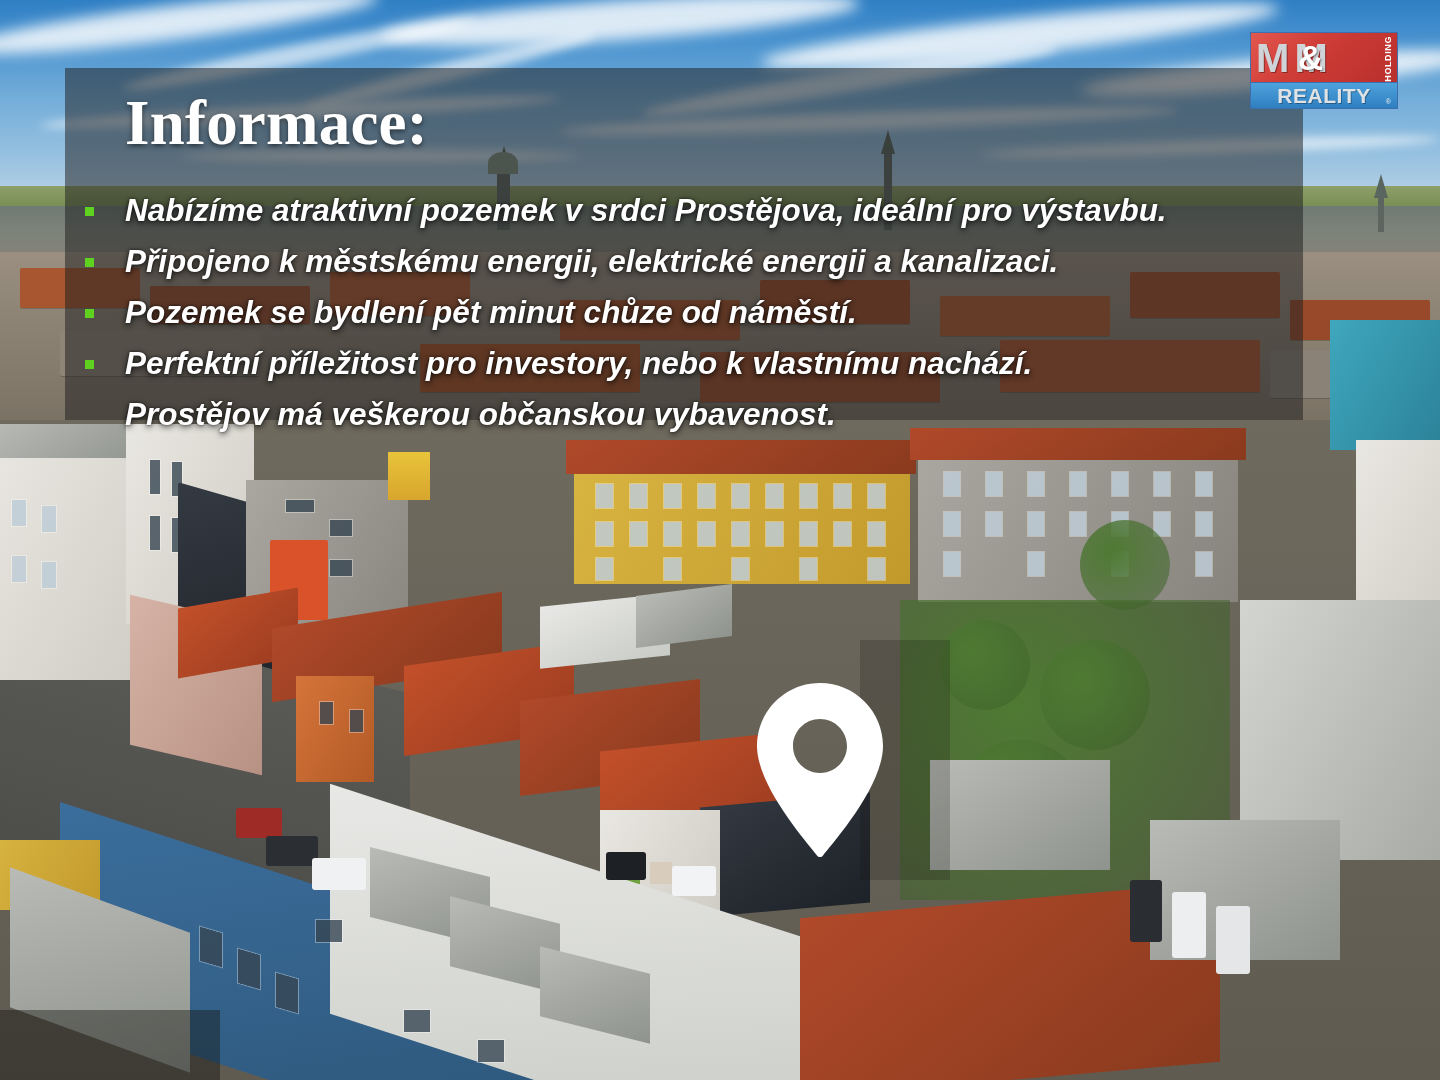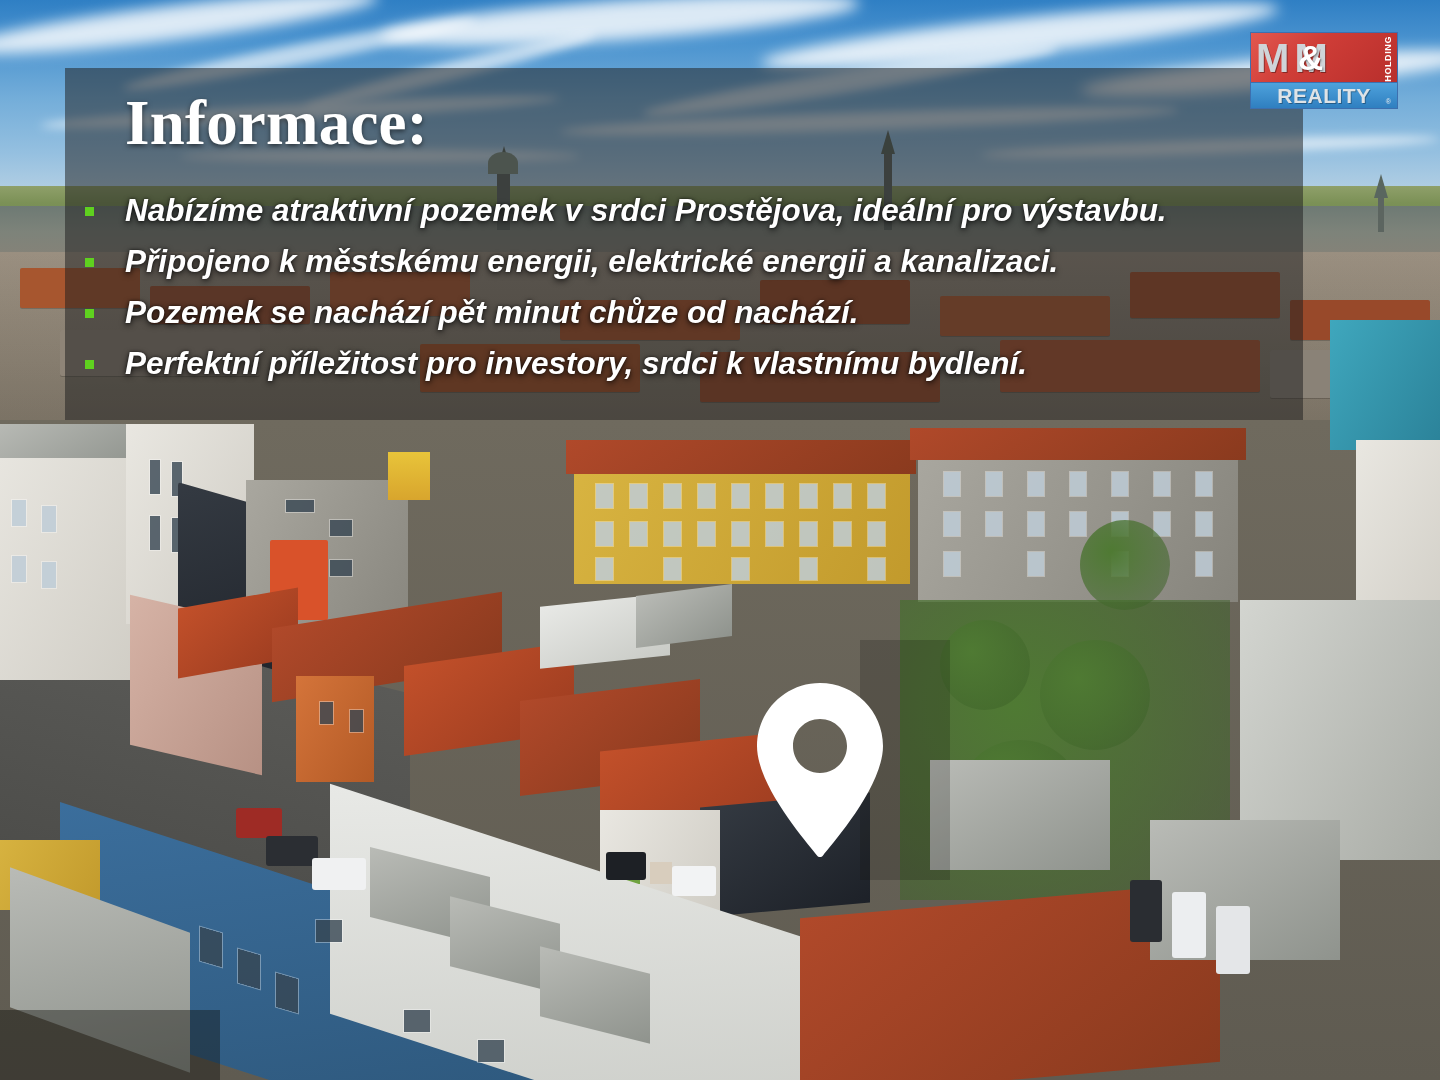--- a/index.html
+++ b/index.html
@@ -440,25 +440,29 @@
     <li>
       <span class="bullet"></span>
       <span>Nabízíme atraktivní pozemek v srdci Prostějova, ideální pro výstavbu.</span>
     </li>
     <li>
       <span class="bullet"></span>
       <span>Připojeno k městskému energii, elektrické energii a kanalizaci.</span>
     </li>
     <li>
       <span class="bullet"></span>
-      <span>Pozemek se nachází pět minut chůze od nachází.</span>
+      <span>Pozemek se bydlení pět minut chůze od náměstí.</span>
     </li>
     <li>
       <span class="bullet"></span>
-      <span>Perfektní příležitost pro investory, srdci k vlastnímu bydlení.</span>
+      <span>Perfektní příležitost pro investory, nebo k vlastnímu nachází.</span>
+    </li>
+    <li class="no-bullet">
+      
+      <span>Prostějov má veškerou občanskou vybavenost.</span>
     </li>
   </ul>
 
   <div class="logo">
     <div class="logo-top">
       <span class="logo-mm">M M</span>
       <span class="logo-amp">&amp;</span>
       <span class="logo-holding">
         <span>HOLDING</span>
       </span>

